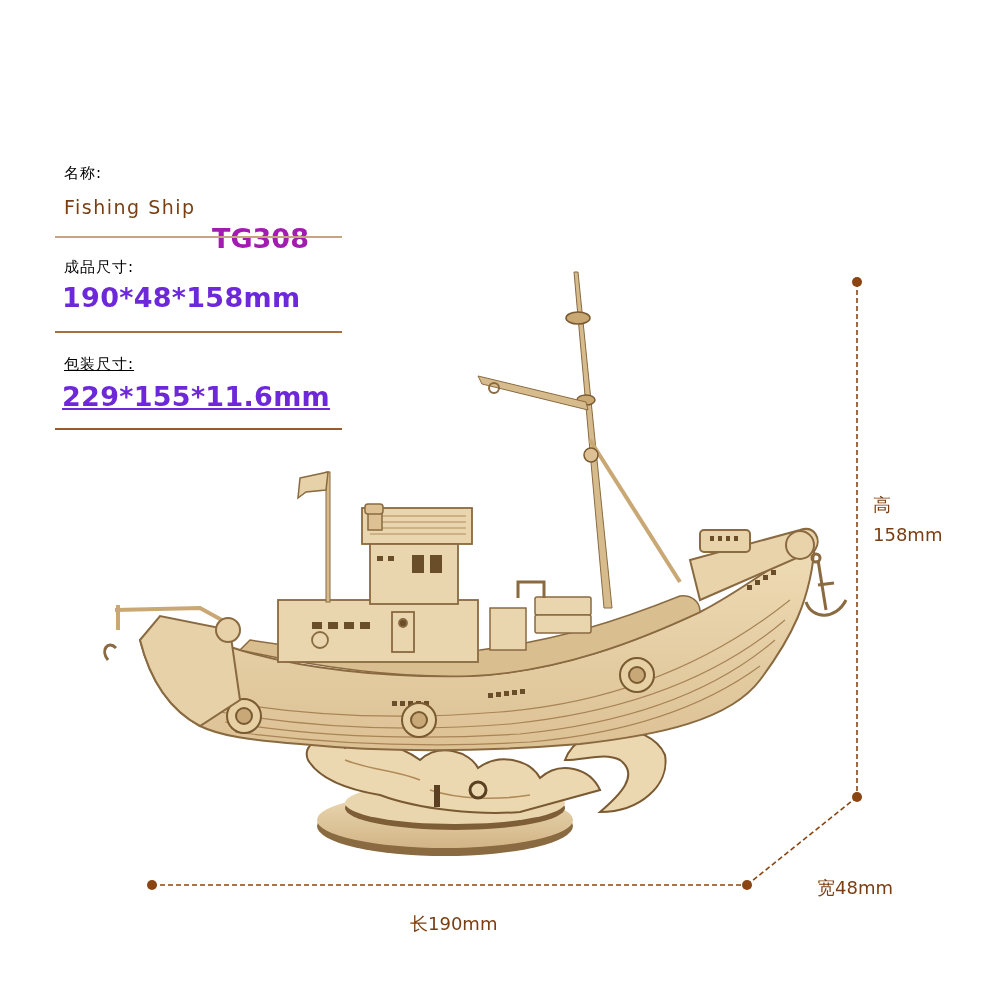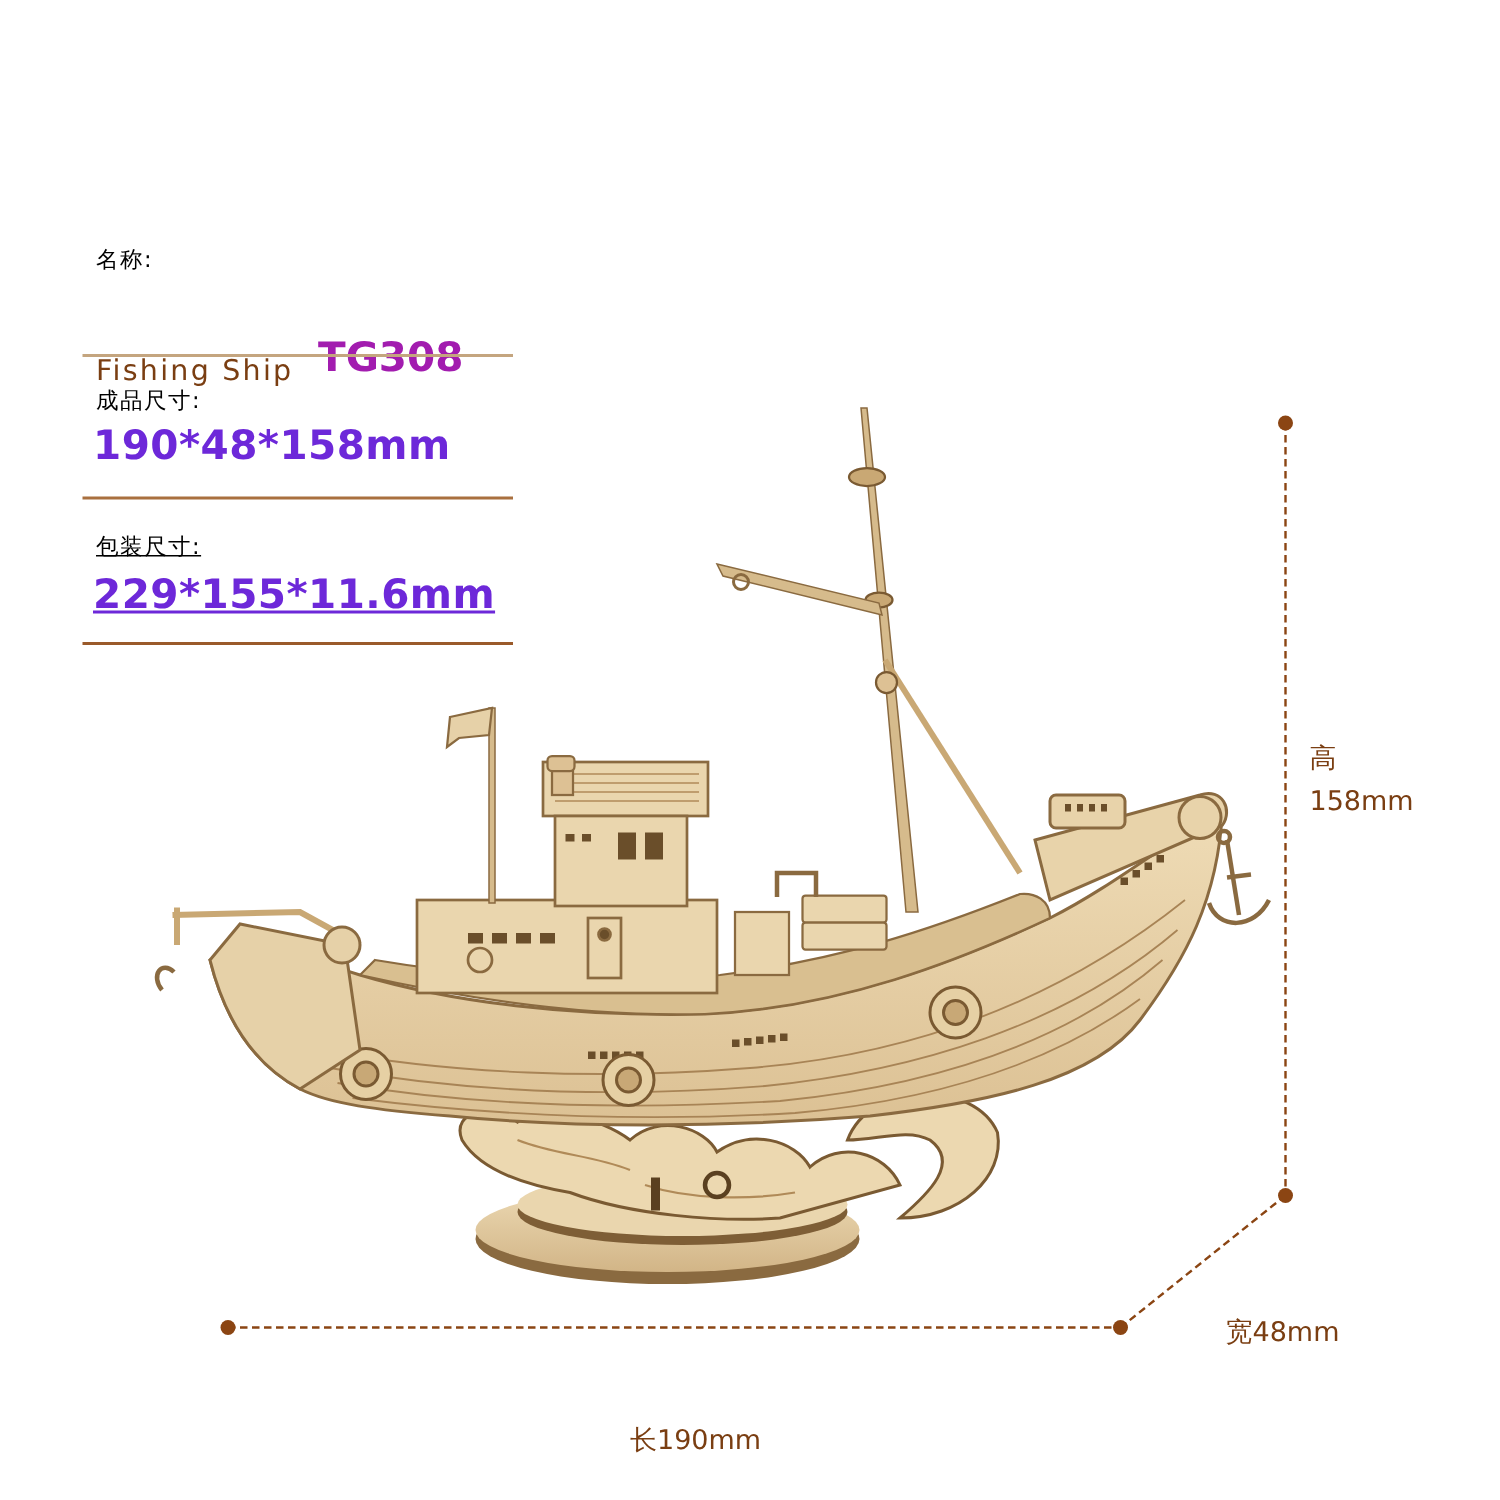--- a/index.html
+++ b/index.html
@@ -1,20 +1,20 @@
 <!DOCTYPE html>
 <html><head>
 <meta charset="utf-8">
 <style>
   html, body { margin:0; padding:0; background:#ffffff; }
   body { width:1000px; height:1000px; position:relative; overflow:hidden;
          font-family:"DejaVu Sans","Liberation Sans",sans-serif; color:#7a3e12; }
   .spec-label { position:absolute; left:64px; font-size:15px; color:#000000; letter-spacing:1px; }
   .spec-value { position:absolute; left:62px; font-size:27px; color:#6d28d9; font-weight:bold; letter-spacing:0.3px; }
-  .spec-name-en { position:absolute; left:64px; top:196px; font-size:19px; color:#7a3e12; letter-spacing:1.5px;margin-top:40px; }
+  .spec-name-en { position:absolute; left:64px; top:196px; font-size:19px; color:#7a3e12; letter-spacing:1.5px; }
   .spec-name-code { position:absolute; left:212px; top:191px; font-size:27px; color:#a21caf; font-weight:bold;margin-top:32px; }
   .rule { position:absolute; left:55px; width:287px; height:2px; }
   .dim-text { position:absolute; font-size:18px; color:#7a3e12; }
   svg.overlay { position:absolute; left:0; top:0; }
 </style>
 </head>
 <body>
 
 <div>
   <div class="spec-label" style="top:164px;">名称:</div>
@@ -186,13 +186,13 @@
     <circle cx="857" cy="282" r="5"></circle>
     <circle cx="857" cy="797" r="5"></circle>
     <circle cx="747" cy="885" r="5"></circle>
     <circle cx="152" cy="885" r="5"></circle>
   </g>
 </svg>
 
 <div class="dim-text" style="left:873px; top:493px;">高</div>
 <div class="dim-text" style="left:873px; top:524px;">158mm</div>
 <div class="dim-text" style="left:817px; top:876px;">宽48mm</div>
-<div class="dim-text" style="left:420px; top:912px;margin-top:36px;">长190mm</div>
+<div class="dim-text" style="left:410px; top:912px;">长190mm</div>
 
 </body></html>

